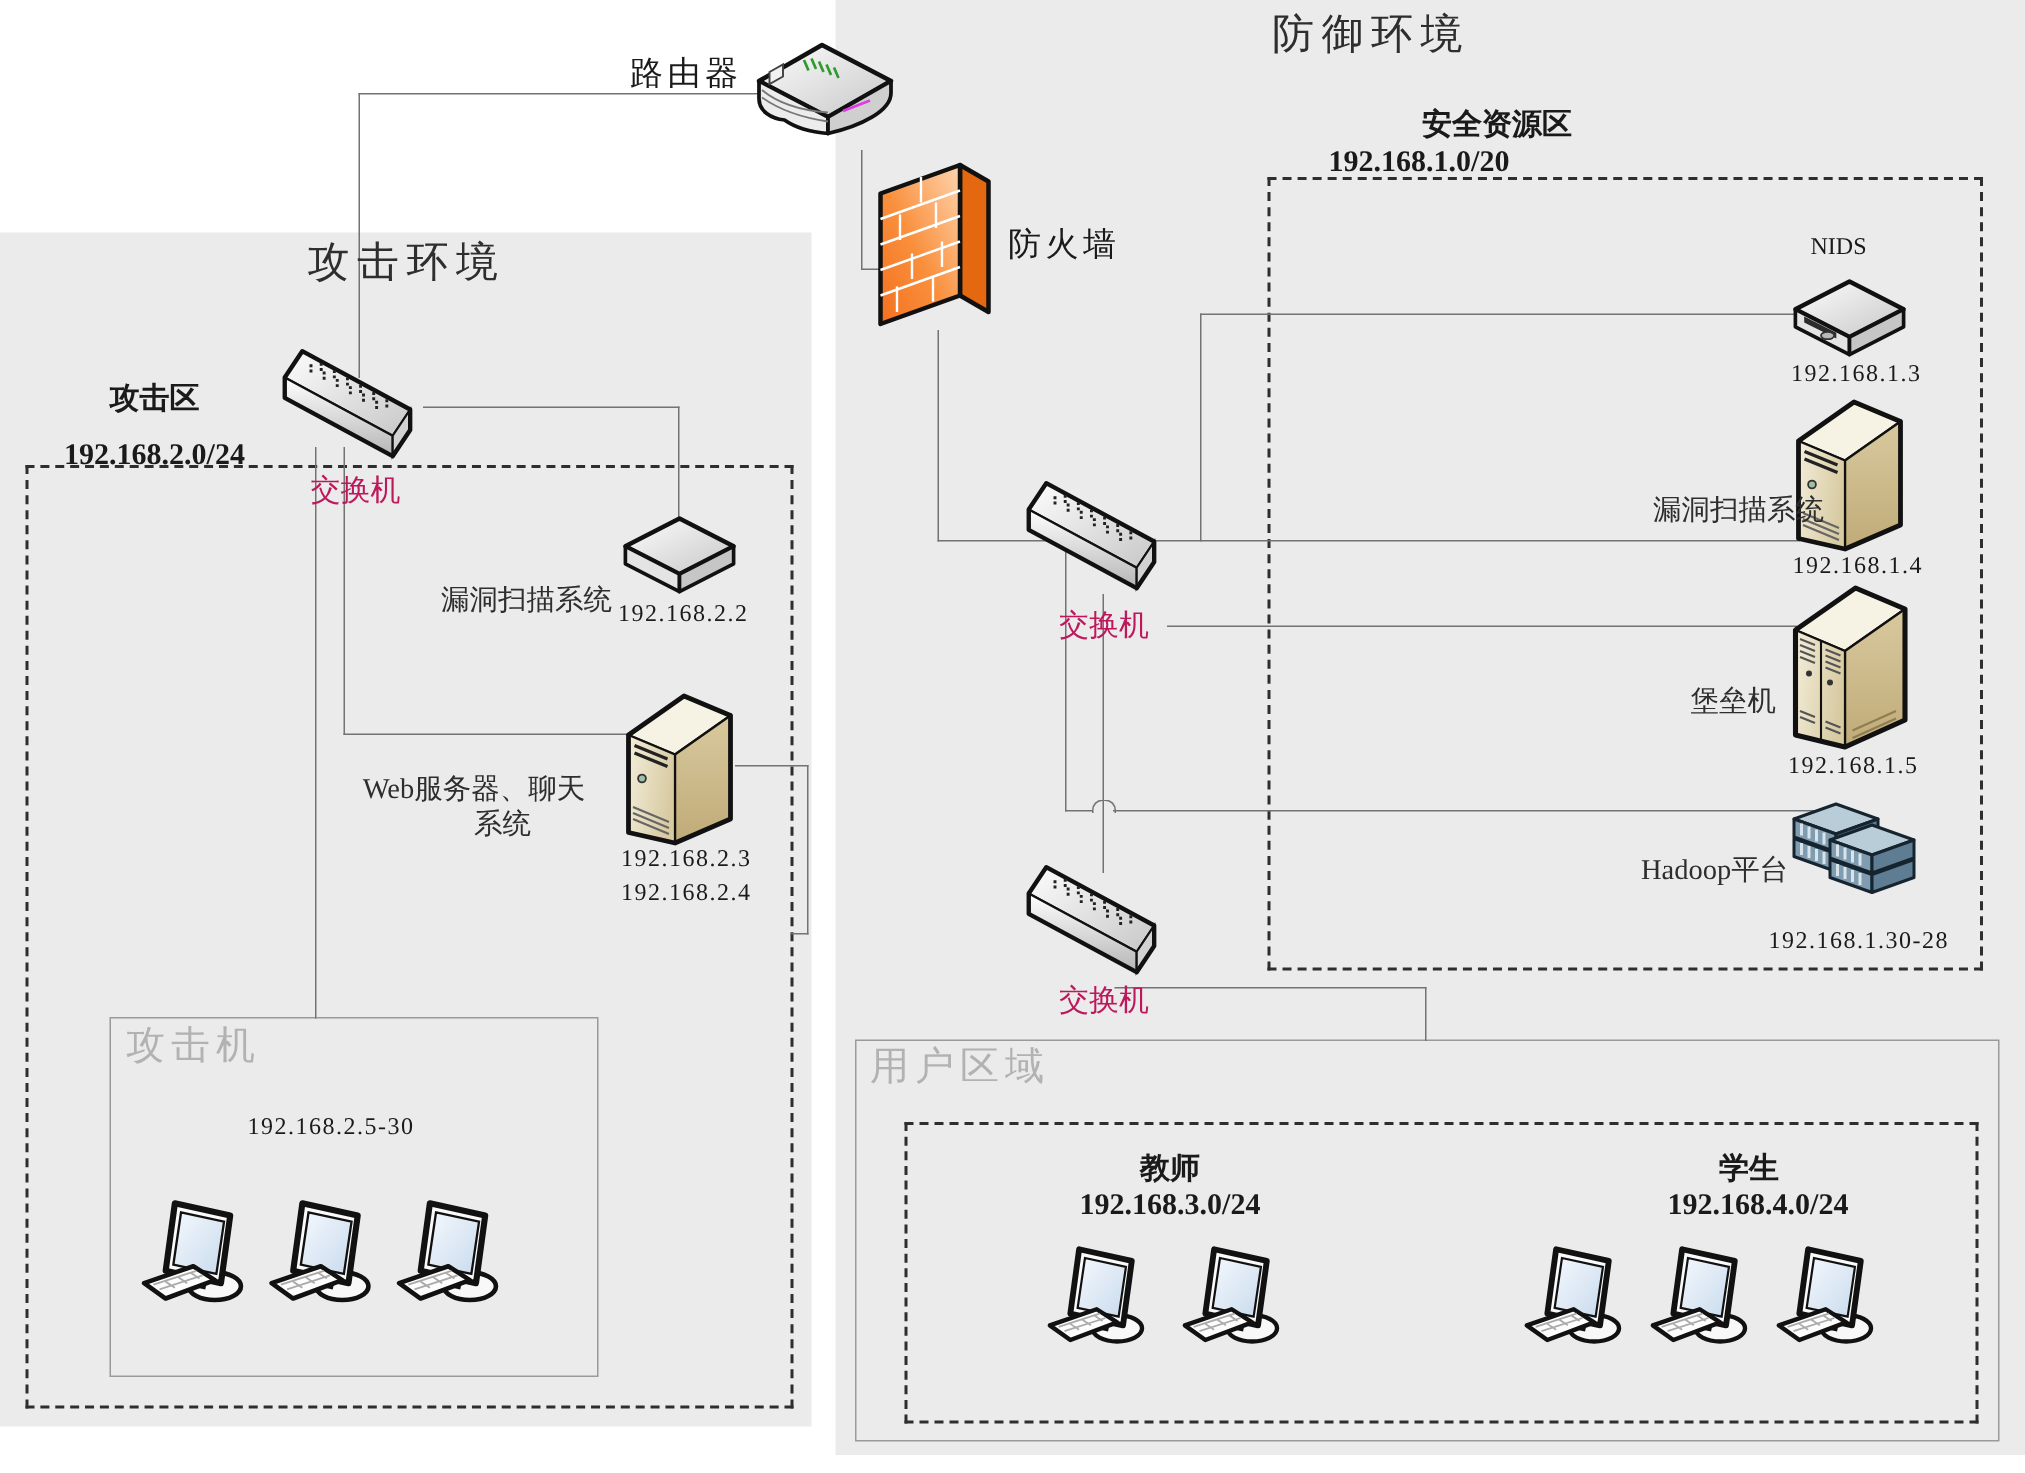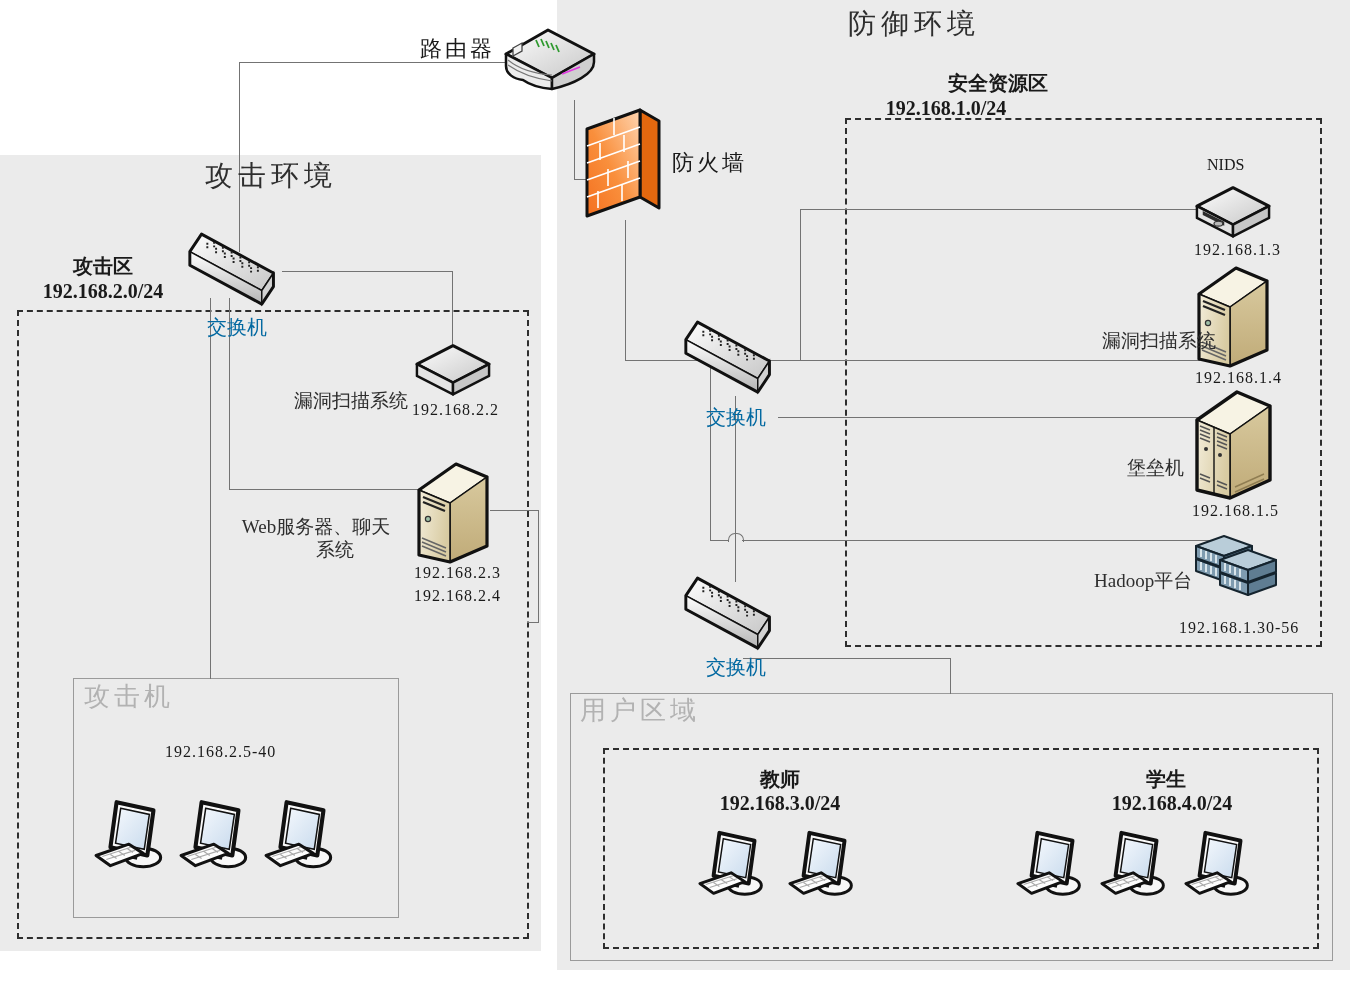--- a/index.html
+++ b/index.html
@@ -11,21 +11,21 @@
   .ln{position:absolute;background:#737373;}
   .hop{position:absolute;width:14px;height:8px;border:1.5px solid #737373;border-bottom:none;
        border-radius:7px 7px 0 0;background:#ebebeb;}
   .node{position:absolute;}
   .lbl{position:absolute;white-space:nowrap;line-height:1.15;}
   .title{font-size:28px;letter-spacing:5px;color:#2e2e2e;}
   .graytitle{font-size:26px;letter-spacing:4px;color:#b2b2b2;}
   .zone{font-size:20px;font-weight:bold;text-align:center;transform:translateX(-50%);}
   .dev{font-size:19px;color:#2e2e2e;}
   .ip{font-size:16px;letter-spacing:1px;color:#1a1a1a;}
-  .swl{font-size:20px;color:#0369a1;}
+  .swl{font-size:20px;color:#be185d;}
   .ctr{text-align:center;transform:translateX(-50%);}
 </style>
 </head>
 <body>
 
 <div id="stage">
 
   <svg width="0" height="0" style="position:absolute" aria-hidden="true">
     <defs>
       <linearGradient id="gMetal" x1="0" y1="0" x2="1" y2="1">
@@ -242,50 +242,50 @@
       <use href="#ic-pc"></use>
     </svg>
 
   <div class="lbl title" style="left:205px;top:160px">攻击环境</div>
   <div class="lbl title" style="left:848px;top:8px">防御环境</div>
 
   <div class="lbl" style="left:420px;top:36px;font-size:22px;letter-spacing:3px">路由器</div>
   <div class="lbl" style="left:672px;top:150px;font-size:22px;letter-spacing:3px">防火墙</div>
 
   <div class="lbl zone" style="left:103px;top:255px">攻击区</div>
-  <div class="lbl zone" style="left:103px;top:280px">192.168.2.0/24</div>
+  <div class="lbl zone" style="left:103px;top:292px">192.168.2.0/24</div>
   <div class="lbl zone" style="left:998px;top:72px">安全资源区</div>
-  <div class="lbl zone" style="left:946px;top:97px">192.168.1.0/24</div>
+  <div class="lbl zone" style="left:946px;top:97px">192.168.1.0/20</div>
 
   <div class="lbl swl" style="left:207px;top:316px">交换机</div>
   <div class="lbl swl" style="left:706px;top:406px">交换机</div>
   <div class="lbl swl" style="left:706px;top:656px">交换机</div>
 
   <div class="lbl dev" style="left:294px;top:390px">漏洞扫描系统</div>
   <div class="lbl ip" style="left:412px;top:401px">192.168.2.2</div>
 
   <div class="lbl dev ctr" style="left:316px;top:516px">Web服务器、聊天</div>
   <div class="lbl dev ctr" style="left:335px;top:539px">系统</div>
   <div class="lbl ip" style="left:414px;top:564px">192.168.2.3</div>
   <div class="lbl ip" style="left:414px;top:587px">192.168.2.4</div>
 
   <div class="lbl graytitle" style="left:84px;top:682px">攻击机</div>
-  <div class="lbl ip" style="left:165px;top:743px">192.168.2.5-40</div>
+  <div class="lbl ip" style="left:165px;top:743px">192.168.2.5-30</div>
 
   <div class="lbl" style="left:1207px;top:156px;font-size:16px">NIDS</div>
   <div class="lbl ip" style="left:1194px;top:241px">192.168.1.3</div>
 
   <div class="lbl dev" style="left:1102px;top:330px">漏洞扫描系统</div>
   <div class="lbl ip" style="left:1195px;top:369px">192.168.1.4</div>
 
   <div class="lbl dev" style="left:1127px;top:457px">堡垒机</div>
   <div class="lbl ip" style="left:1192px;top:502px">192.168.1.5</div>
 
   <div class="lbl dev" style="left:1094px;top:570px">Hadoop平台</div>
-  <div class="lbl ip" style="left:1179px;top:619px">192.168.1.30-56</div>
+  <div class="lbl ip" style="left:1179px;top:619px">192.168.1.30-28</div>
 
   <div class="lbl graytitle" style="left:580px;top:696px">用户区域</div>
   <div class="lbl zone" style="left:780px;top:768px">教师</div>
   <div class="lbl zone" style="left:780px;top:792px">192.168.3.0/24</div>
   <div class="lbl zone" style="left:1166px;top:768px">学生</div>
   <div class="lbl zone" style="left:1172px;top:792px">192.168.4.0/24</div>
 
 </div>
 
 </body></html>

